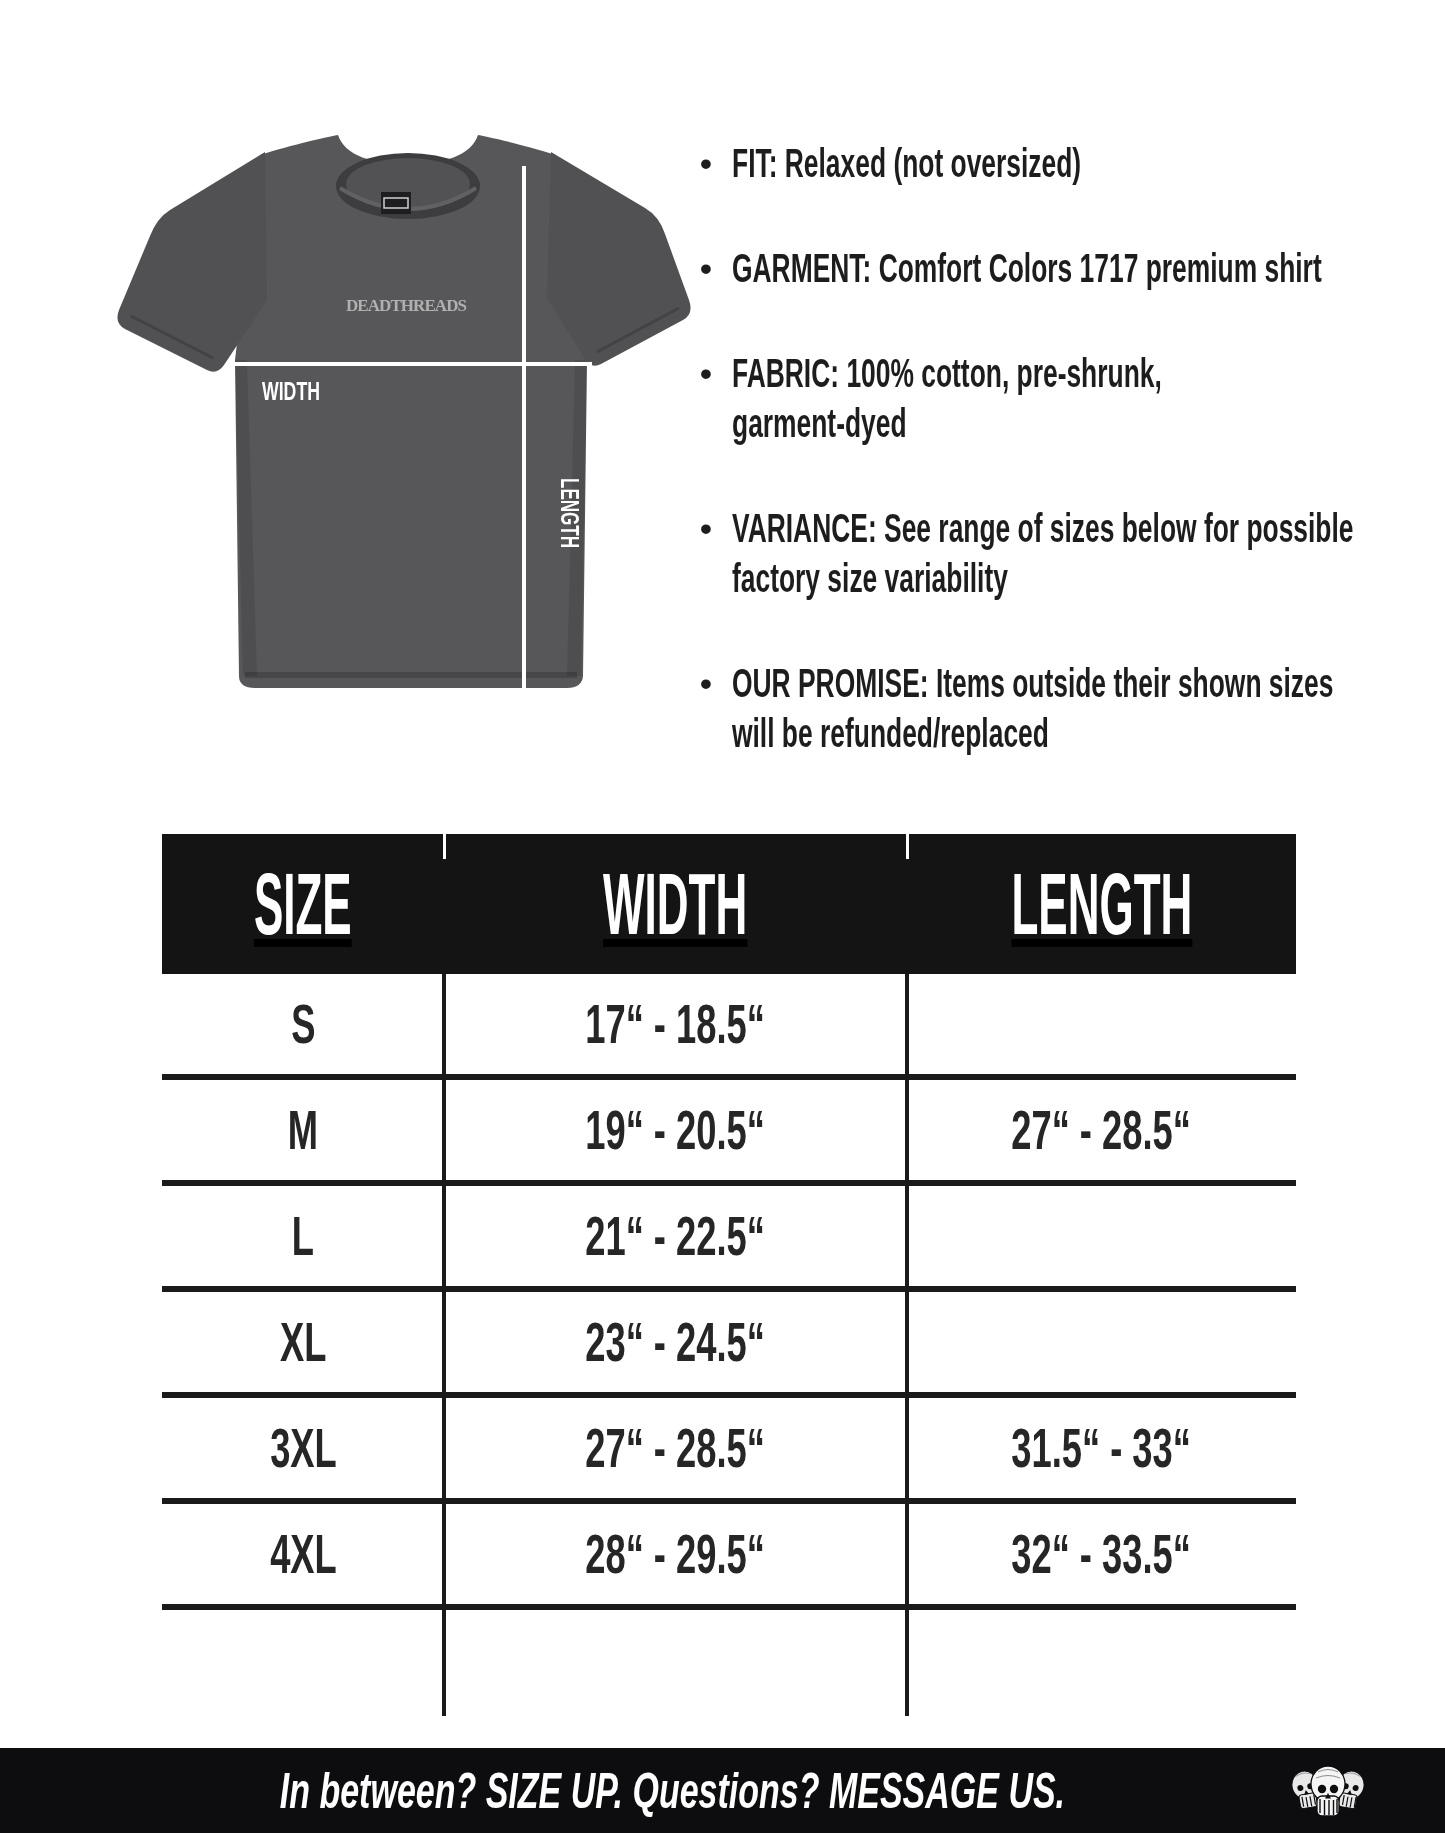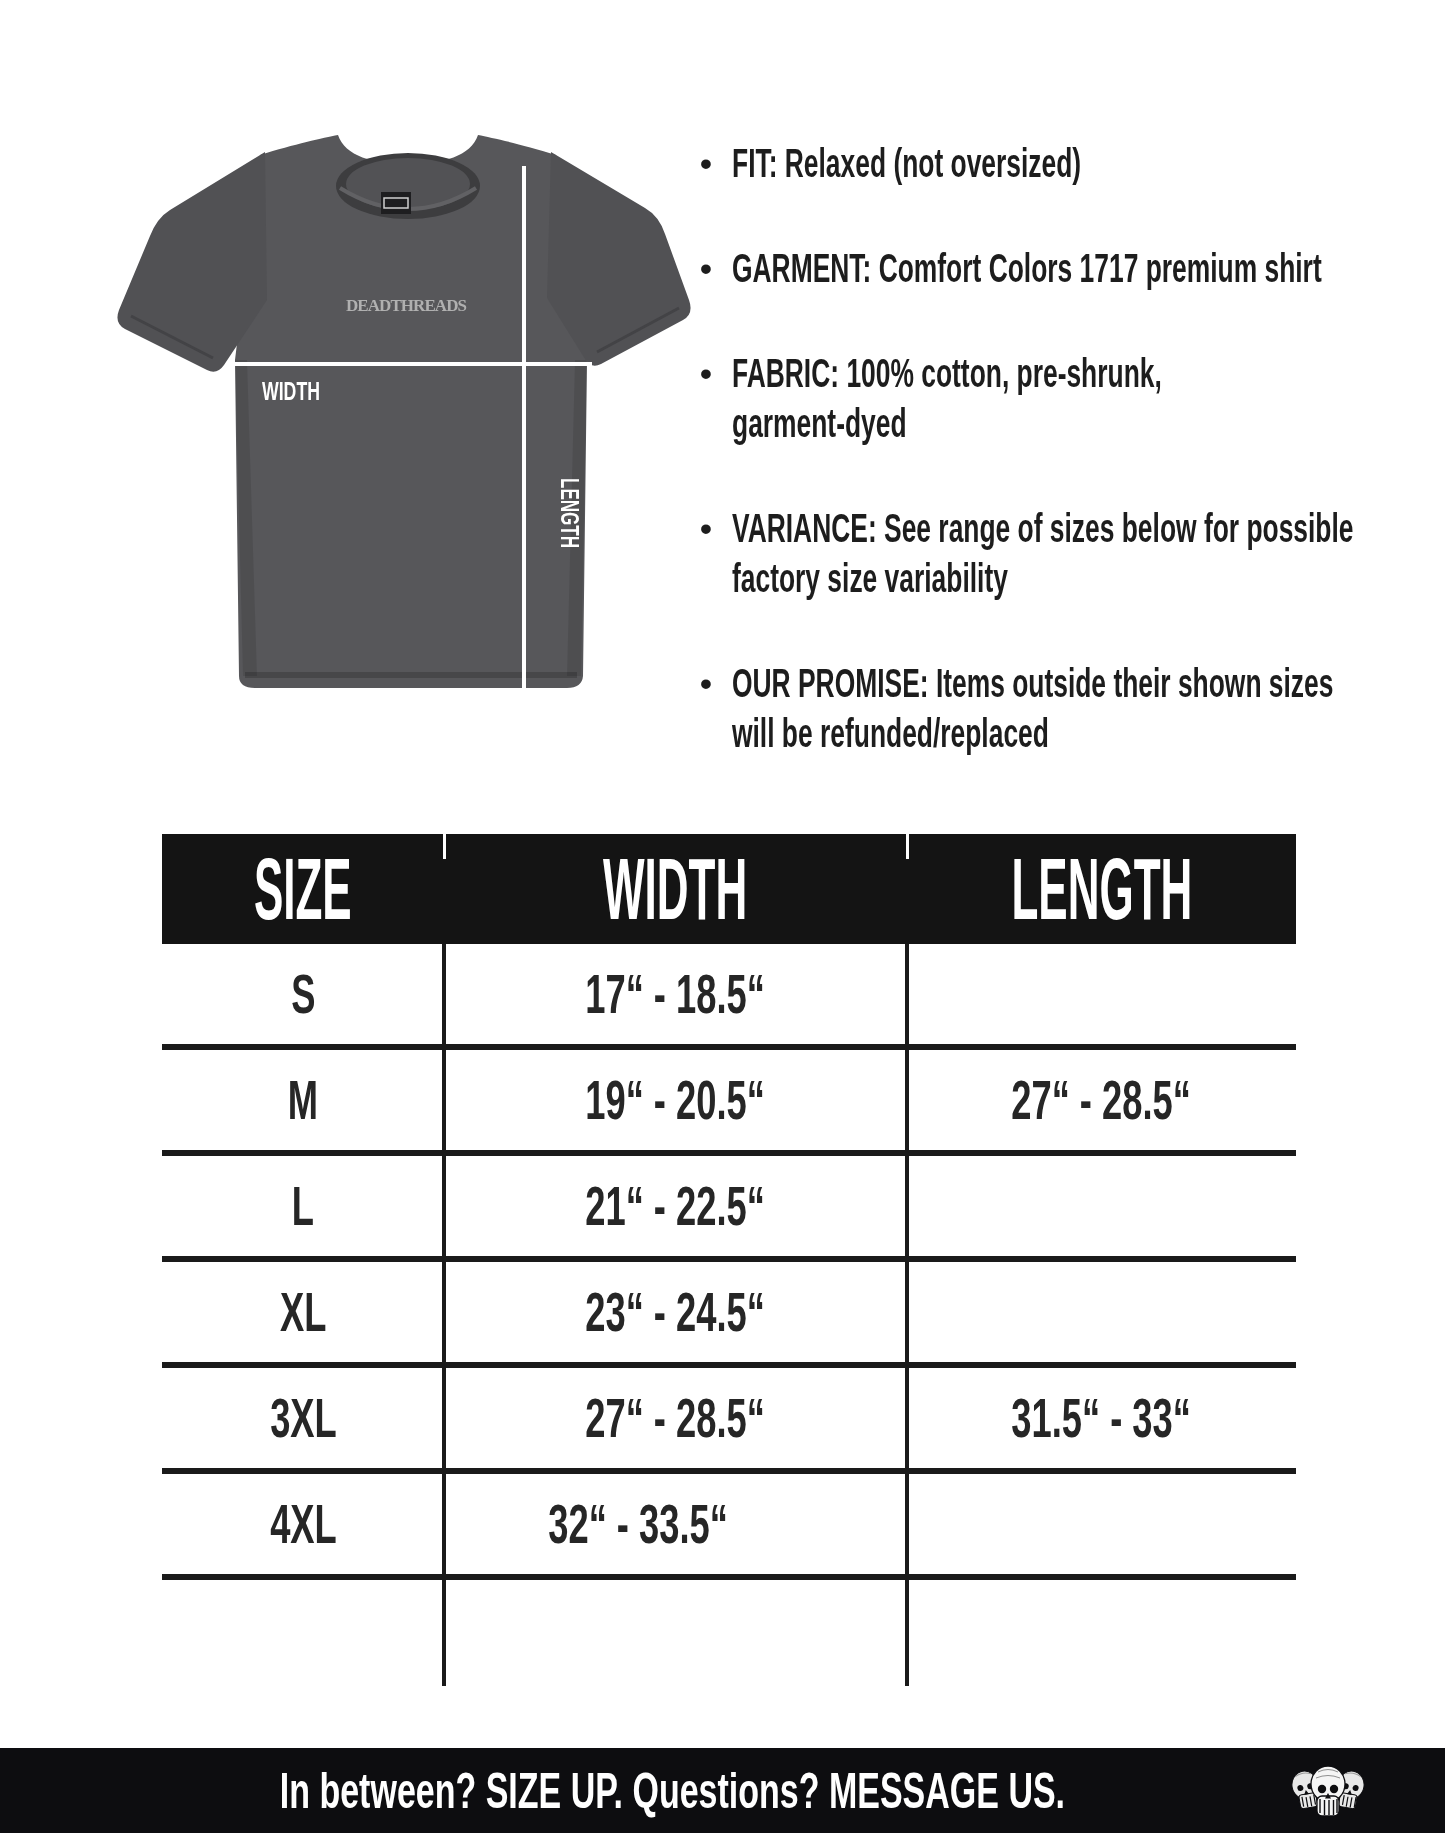--- a/index.html
+++ b/index.html
@@ -11,21 +11,21 @@
   .shirt-area{position:absolute;left:95px;top:130px;width:600px;height:580px;}
   
   .bullets{position:absolute;left:700px;top:138px;width:700px;color:#1d1d1d;}
   .bullet{display:flex;align-items:flex-start;margin:0 0 55px 0;}
   .bullet .dot{flex:0 0 32px;font-size:34px;line-height:50px;font-weight:700;}
   .bullet .lines{font-size:40px;line-height:50px;font-weight:700;
     transform:scaleX(0.66);transform-origin:0 0;width:1000px;}
   .bullet .lines span{display:block;white-space:nowrap;}
   
   .size-table{position:absolute;left:162px;top:834px;width:1134px;}
-  .thead{position:relative;height:110px;display:flex;align-items:flex-end;}
+  .thead{position:relative;height:140px;display:flex;align-items:flex-end;text-decoration:underline;}
   .thead .hcell{display:flex;align-items:center;justify-content:center;height:100%;}
   .thead .hcell span{font-size:88px;font-weight:700;color:#fff;
     transform:scaleX(0.5);transform-origin:center;white-space:nowrap;}
   .notch{position:absolute;top:0;width:3px;height:25px;background:#fff;}
   .tbody{position:relative;}
   .trow{display:flex;height:100px;border-bottom:6px solid #1a1a1a;}
   .tcell{display:flex;align-items:center;justify-content:center;}
   .tcell span{font-size:55px;font-weight:700;color:#262626;
     transform:scaleX(0.66);transform-origin:center;white-space:nowrap;}
   .col-size{width:282px;}
@@ -172,30 +172,33 @@
           <span>27“ - 28.5“</span>
         </div>
       <div class="tcell col-length">
           <span>31.5“ - 33“</span>
         </div>
     </div>
     <div class="trow">
       <div class="tcell col-size">
           <span>4XL</span>
         </div>
+      <div class="tcell col-width">
+          <span>28“ - 29.5“</span>
+        </div>
       <div class="tcell col-length">
           <span>32“ - 33.5“</span>
         </div>
     </div>
     <div class="vline v1"></div>
     <div class="vline v2"></div>
   </div>
 </div>
 
-<div class="footer" style="background:#0d0d10;">
+<div class="footer" style="background:#0d0d10;font-style:italic;">
   <span class="ftext">In between? SIZE UP. Questions? MESSAGE US.</span>
 </div>
 <div class="skulls">
   <svg width="84" height="58" viewBox="0 0 84 58">
 
     <g transform="rotate(-10 20 28)">
       <ellipse cx="20" cy="22" rx="13" ry="14" fill="#e8e8e8" stroke="#0d0d10" stroke-width="1"></ellipse>
       <rect x="12" y="31" width="17" height="14" rx="3" fill="#e8e8e8" stroke="#0d0d10" stroke-width="1"></rect>
       <circle cx="15" cy="24" r="3" fill="#0d0d10"></circle>
       <circle cx="25" cy="24" r="3" fill="#0d0d10"></circle>

